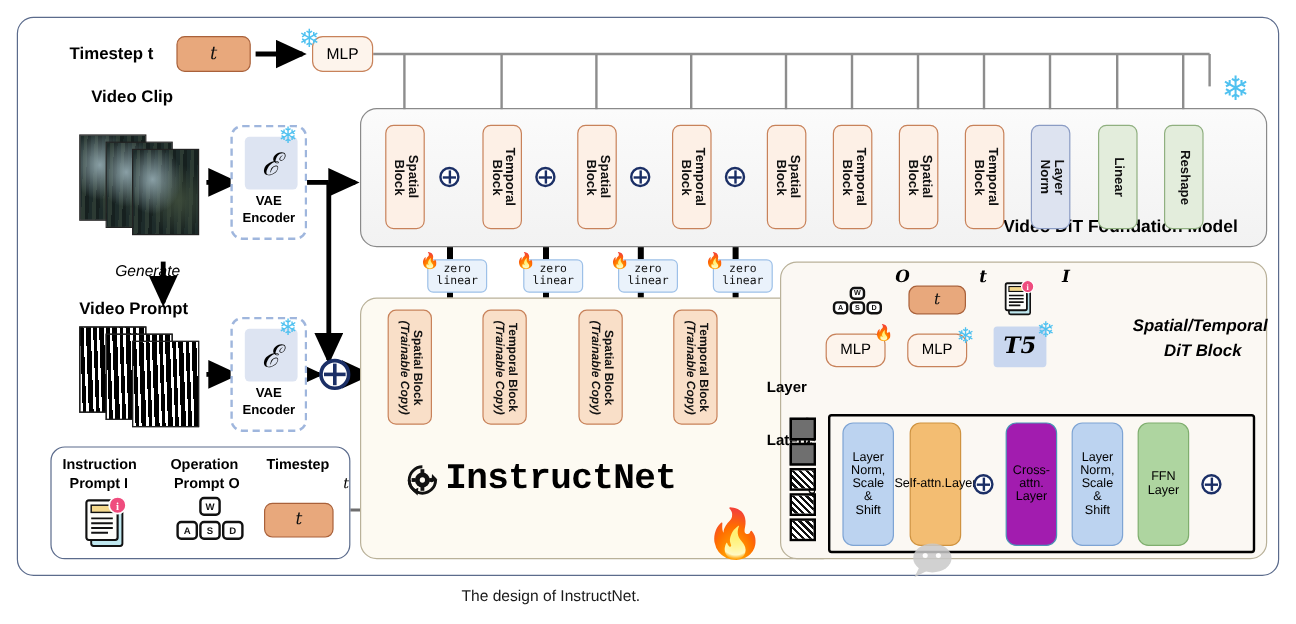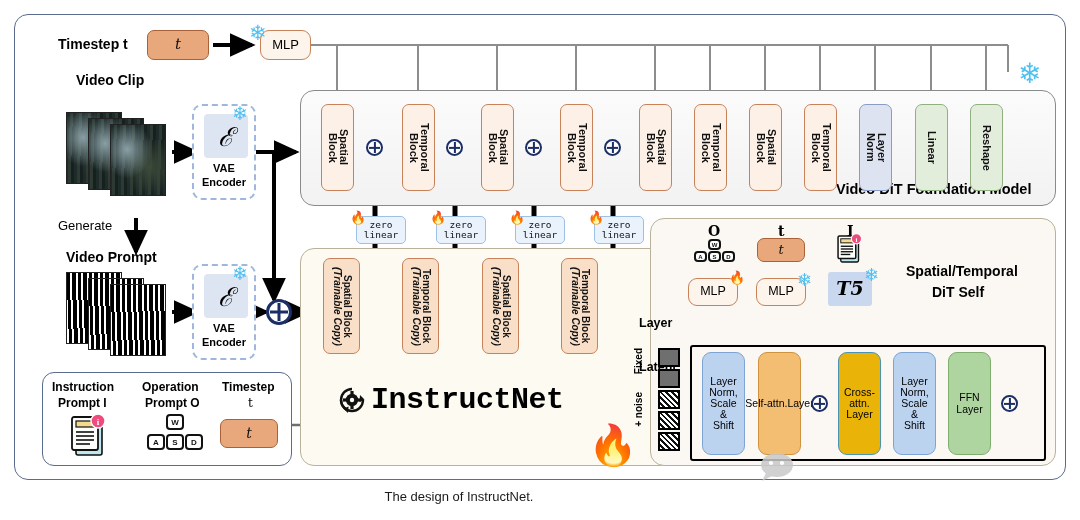--- a/index.html
+++ b/index.html
@@ -13,37 +13,37 @@
   .canvas { position:absolute; left:0; top:0; width:940px; height:520px; }
 
   
   .outer-frame{
     position:absolute; left:14px; top:14px; width:1052px; height:466px;
     border:1.5px solid #5b6b8c; border-radius:14px; background:#fff;
   }
 
   
   .lbl{ position:absolute; font-weight:bold; color:#000; white-space:nowrap; }
-  .lbl-it{ position:absolute; color:#000; white-space:nowrap; }
+  .lbl-it{ position:absolute; font-style:italic; color:#000; white-space:nowrap;margin-left:38px; }
 
   
   .box{ position:absolute; border-radius:7px; display:flex; align-items:center;
         justify-content:center; text-align:center; line-height:1.05; }
   .vbox{ writing-mode:vertical-rl; }
 
   .blk-orange{ background:#fdf0e6; border:1.4px solid #c8825a; color:#111; }
   .blk-orange-solid{ background:#f9dfc8; border:1.4px solid #c8825a; color:#111; }
   .blk-blue{ background:#dde3f0; border:1.4px solid #8b9cc4; color:#111; }
   .blk-green{ background:#e3eddc; border:1.4px solid #90b080; color:#111; }
   .blk-orangefill{ background:#e8a87c; border:1.6px solid #a9613a; color:#111; }
   .blk-zero{ background:#eaf2fb; border:1.4px solid #9dc0e8; color:#111;
              font-family:"DejaVu Sans Mono", monospace; border-radius:5px; }
   .blk-ln{ background:#bcd3f0; border:1.6px solid #7ea4d4; }
   .blk-self{ background:#f3bd72; border:1.6px solid #cf9340; }
-  .blk-cross{ background:#eab308; border:1.6px solid #4b93b6; }
+  .blk-cross{ background:#a21caf; border:1.6px solid #4b93b6; }
   .blk-ffn{ background:#aed5a0; border:1.6px solid #7fae6e; }
   .blk-mlp{ background:#fdf4ec; border:1.4px solid #c8825a; border-radius:9px; }
   .blk-t5{ background:#c9d7ef; border:none; border-radius:3px; }
 
   
   .panel{ position:absolute; border-radius:14px; }
   .panel-dit{ left:300px; top:90px; width:756px; height:116px;
               background:linear-gradient(#fbfbfb,#f2f2f2); border:1.4px solid #8a8a8a; }
   .panel-instruct{ left:300px; top:248px; width:400px; height:218px;
               background:#fdfaf2; border:1.4px solid #b9b199; }
@@ -427,21 +427,21 @@
         </g>
       </g>
     </svg>
   </div>
   <div class="lbl" style="left:371px; top:383px; font-size:30px; letter-spacing:-0.5px;font-family:Liberation Mono, monospace;">InstructNet</div>
 
   <div class="fire" style="left:588px; top:425px; font-size:40px;">🔥</div>
 
   <div class="panel panel-block"></div>
   <div class="lbl-it" style="left:906px; top:263px; font-size:14px; font-weight:bold;">Spatial/Temporal</div>
-  <div class="lbl-it" style="left:932px; top:284px; font-size:14px; font-weight:bold;">DiT Self</div>
+  <div class="lbl-it" style="left:932px; top:284px; font-size:14px; font-weight:bold;">DiT Block</div>
 
   <div class="lbl-it" style="left:708px; top:223px; font-size:14px; font-weight:bold; font-family:'DejaVu Serif',serif;">O</div>
   <div class="lbl-it" style="left:778px; top:223px; font-size:14px; font-weight:bold; font-family:'DejaVu Serif',serif;">t</div>
   <div class="lbl-it" style="left:847px; top:223px; font-size:14px; font-weight:bold; font-family:'DejaVu Serif',serif;">I</div>
 
   <div>
     <div class="key" style="left:708px; top:239px; width:13px; height:11px; font-size:6px;">W</div>
     <div class="key" style="left:694px; top:251px; width:13px; height:11px; font-size:6px;">A</div>
     <div class="key" style="left:708px; top:251px; width:13px; height:11px; font-size:6px;">S</div>
     <div class="key" style="left:722px; top:251px; width:13px; height:11px; font-size:6px;">D</div>

